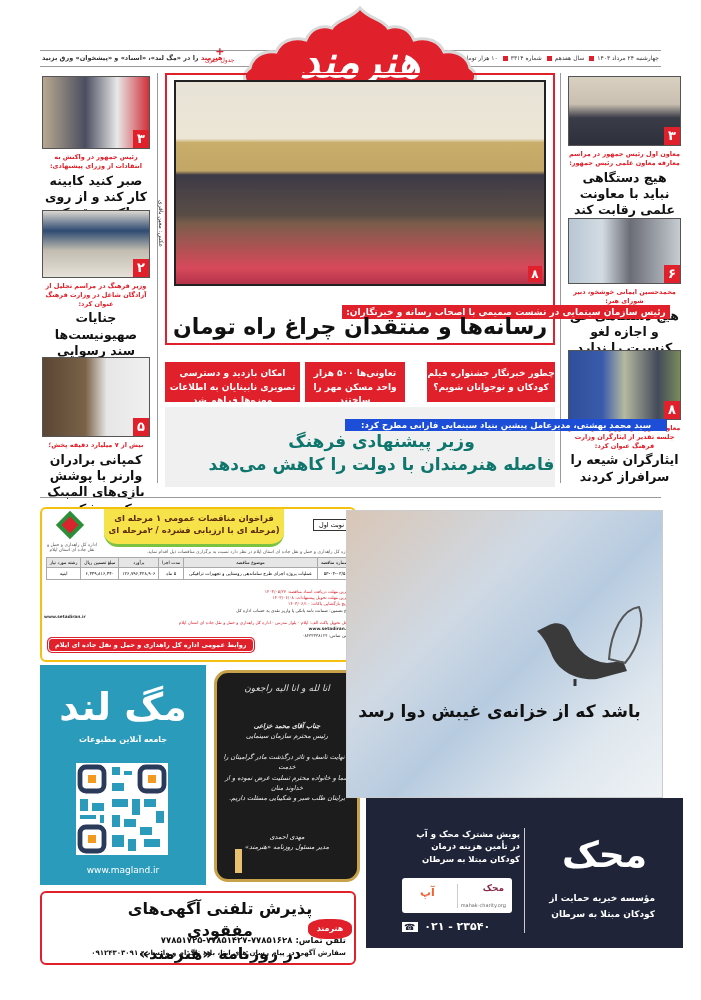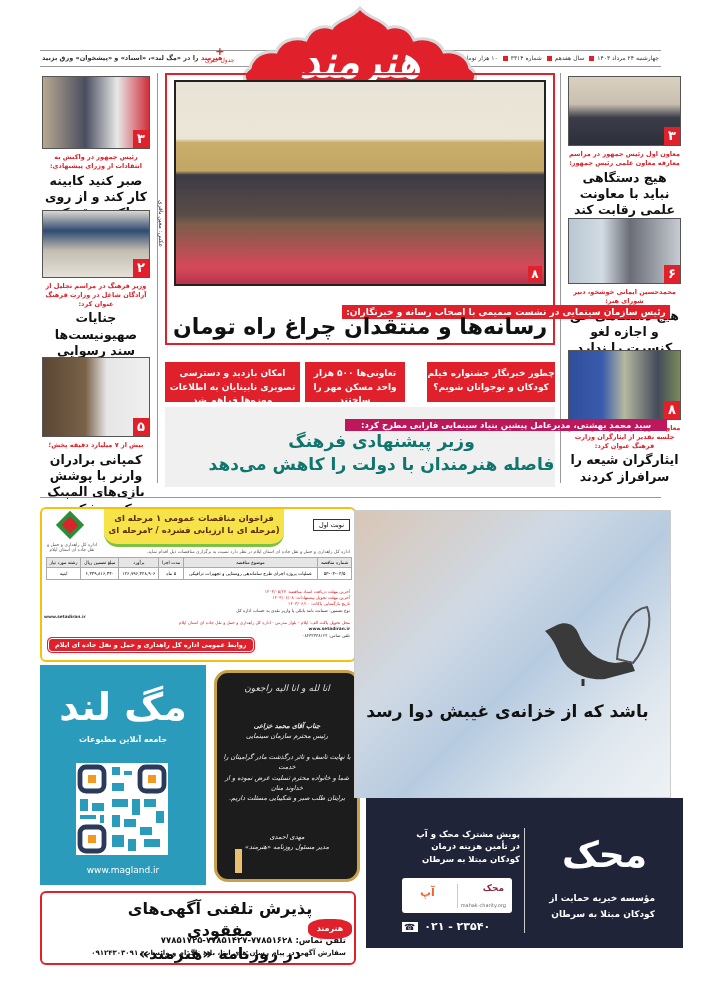--- a/index.html
+++ b/index.html
@@ -36,21 +36,21 @@
   .main-frame { position:absolute; left:165px; top:73px; width:390px; height:272px; border:2px solid #e0202a; }
   .main-photo { position:absolute; left:174px; top:80px; width:372px; height:206px; border:2px solid #222; overflow:hidden;
     background: linear-gradient(#e7e3d6 0%, #ece6d6 28%, #c9ad6a 30%, #c2a666 44%, #3d3a46 46%, #5a4d46 66%, #7a5d4a 70%, #d7495b 92%, #b5334a 100%); }
   .main-kicker { position:absolute; top:300px; left:0; right:0; text-align:center; }
   .main-kicker span { background:#e0202a; color:#fff; font-size:9px; font-weight:bold; padding:2px 4px; }
   .main-title { position:absolute; top:314px; left:165px; width:390px; text-align:center; font-size:22px; font-weight:bold; color:#111; }
 
   .redbox { position:absolute; top:362px; height:40px; background:#e0202a; color:#fff; font-size:9px; font-weight:bold; text-align:center; line-height:1.5; padding-top:5px; }
   .sub-area { position:absolute; left:165px; top:407px; width:390px; height:80px; background:#f0f0f0; }
   .sub-kicker { position:absolute; top:413px; left:0; right:0; text-align:center; }
-  .sub-kicker span { background:#be185d; color:#fff; font-size:8.5px; font-weight:bold; padding:1px 16px; }
+  .sub-kicker span { background:#1d4ed8; color:#fff; font-size:8.5px; font-weight:bold; padding:1px 16px; }
   .sub-title { position:absolute; top:430px; left:165px; width:433px; text-align:center; font-size:17px; font-weight:bold; color:#0f766e; line-height:1.35; }
 
   .hdiv { position:absolute; left:40px; right:40px; top:497px; height:1px; background:#999; }
 
   
   .tender { position:absolute; left:40px; top:507px; width:316px; height:155px; border:2px solid #f4c10f; border-radius:6px; overflow:hidden; background:#fff; }
   .tender .banner { position:absolute; left:62px; top:0; width:180px; height:38px; background:#f6e34a; border-radius:0 0 14px 14px; border-bottom:3px solid #7cc242; text-align:center; color:#5a2a0a; font-size:8.5px; font-weight:bold; line-height:1.45; padding-top:3px; }
   .tender .nobat { position:absolute; right:4px; top:10px; border:1px solid #333; font-size:6.5px; padding:1px 5px; }
   .tender .logo { position:absolute; left:8px; top:6px; width:40px; height:32px; }
   .tender .logo .sq1 { position:absolute; left:10px; top:0; width:20px; height:20px; background:#2b8f3a; transform:rotate(45deg); }
@@ -78,21 +78,21 @@
   .condo .candle { position:absolute; left:18px; bottom:6px; width:7px; height:24px; background:#e8c070; }
 
   
   .lost { position:absolute; left:40px; top:891px; width:316px; height:74px; border:2.5px solid #e0202a; border-radius:6px; }
   .lost .t1 { position:absolute; top:5px; right:34px; width:200px; text-align:center; font-size:16px; font-weight:bold; color:#111; line-height:1.4; }
   .lost .t3 { position:absolute; top:42px; right:8px; font-size:8.5px; font-weight:bold; color:#111; white-space:nowrap; }
   .lost .t4 { position:absolute; top:56px; right:8px; font-size:7px; font-weight:bold; color:#111; white-space:nowrap; }
   .lost .logo { position:absolute; top:26px; left:266px; width:44px; height:20px; background:#e0202a; color:#fff; font-size:8px; font-weight:bold; text-align:center; line-height:20px; border-radius:40% 40% 40% 40%; }
 
   
-  .mahak-photo { position:absolute; left:354px; top:510px; width:317px; height:288px; overflow:hidden;
+  .mahak-photo { position:absolute; left:346px; top:510px; width:317px; height:288px; overflow:hidden;
     background: linear-gradient(135deg, #d9c6b6 0%, #cfd9e4 35%, #b7cbe0 55%, #dfe7ee 80%, #eef2f5 100%); border:1px solid #ccc; }
   .mahak-photo .bird { position:absolute; left:180px; top:90px; width:120px; height:85px; }
   .mahak-photo .slogan { position:absolute; top:190px; left:0; right:10px; text-align:center; font-size:17px; font-weight:bold; color:#111; }
   .mahak-dark { position:absolute; left:366px; top:798px; width:317px; height:150px; background:#1f2438; color:#fff; }
   .mahak-dark .brand { position:absolute; right:36px; top:36px; font-size:36px; font-weight:bold; }
   .mahak-dark .bdesc { position:absolute; right:28px; top:92px; font-size:9px; font-weight:bold; line-height:1.8; text-align:right; }
   .mahak-dark .vline { position:absolute; left:158px; top:30px; width:1px; height:105px; background:#ccc; }
   .mahak-dark .pd { position:absolute; left:14px; top:30px; width:140px; font-size:8.5px; font-weight:bold; line-height:1.45; text-align:right; }
   .mahak-dark .logos { position:absolute; left:36px; top:80px; width:110px; height:35px; background:#fff; border-radius:3px; color:#8a2a46; font-size:5px; }
   .mahak-dark .phone { position:absolute; left:36px; top:122px; font-size:11px; font-weight:bold; direction:ltr; letter-spacing:1px; }

